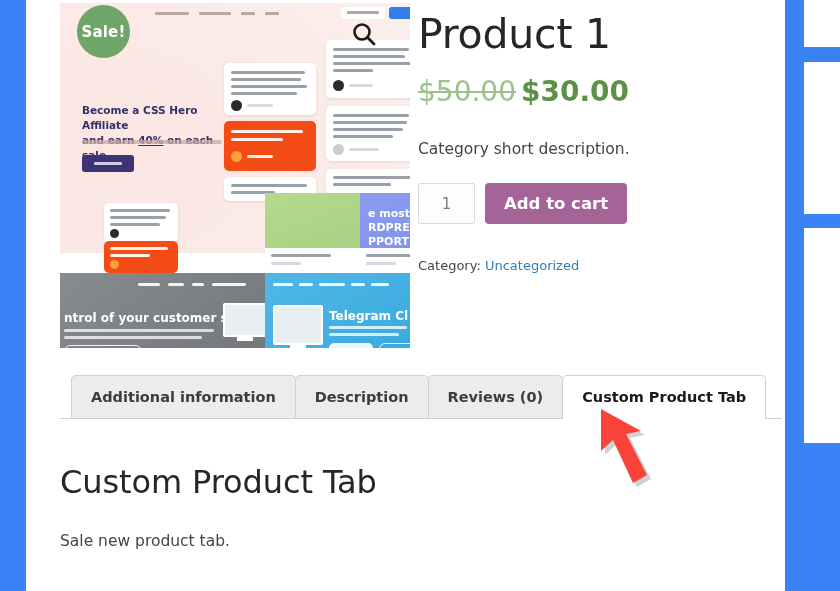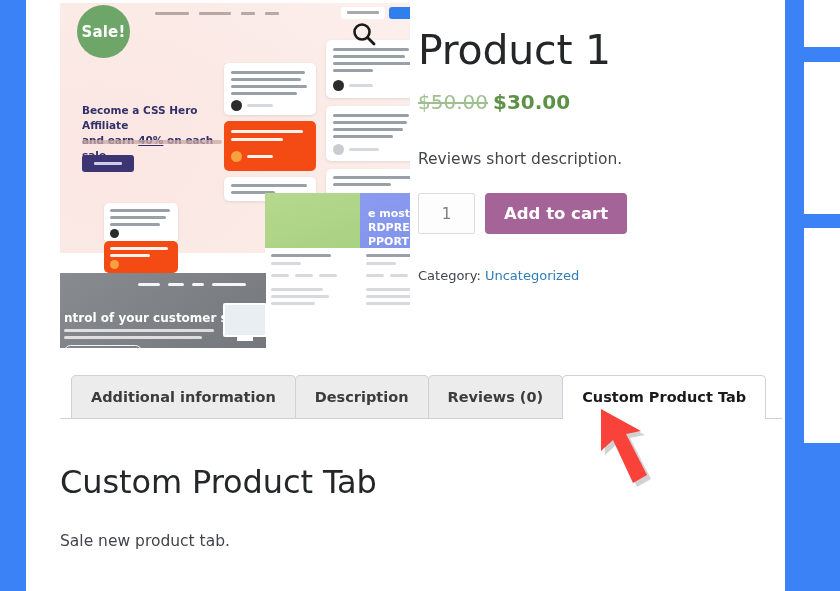--- a/index.html
+++ b/index.html
@@ -203,30 +203,30 @@
 
   
   .summary {
     position: absolute;
     left: 392px;
     top: 0;
     width: 350px;
   }
   .product-title {
     margin: 0;
-    padding: 24px 0 0 0;
+    padding: 8px 0 0 0;
     font-size: 41px;
     font-weight: normal;
     line-height: 52px;
     color: #242628;
     letter-spacing: -0.2px;
   }
   .price {
-    margin: 12px 0 0 0;
-    font-size: 20px;
+    margin: 18px 0 0 0;
+    font-size: 28px;
     line-height: 28px;
   }
   .price .old {
     color: #9fbf8f;
     text-decoration: line-through;
     font-weight: normal;
   }
   .price .new {
     color: #5c9146;
     font-weight: bold;
@@ -481,39 +481,52 @@
             <div class="ln white" style="left:160px;top:10px;width:16px;height:2.5px;"></div>
             <div class="ln white" style="left:184px;top:10px;width:12px;height:2.5px;"></div>
             <div class="ln white" style="left:204px;top:10px;width:34px;height:2.5px;"></div>
             <div class="bigtxt" style="left:56px;top:38px;font-size:12px;">ntrol of your customer su</div>
             <div class="ln white" style="left:56px;top:56px;width:150px;height:2.5px;opacity:.8;"></div>
             <div class="ln white" style="left:56px;top:63px;width:138px;height:2.5px;opacity:.8;"></div>
             <div class="pill ghost" style="left:56px;top:72px;width:76px;height:11px;"></div>
             <div class="monitor" style="left:215px;top:30px;width:40px;height:30px;"></div>
           </div>
 
+          <div class="shot shot-bot-tele">
+            <div class="ln white" style="left:8px;top:10px;width:20px;height:2.5px;"></div>
+            <div class="ln white" style="left:34px;top:10px;width:14px;height:2.5px;"></div>
+            <div class="ln white" style="left:54px;top:10px;width:26px;height:2.5px;"></div>
+            <div class="ln white" style="left:86px;top:10px;width:14px;height:2.5px;"></div>
+            <div class="ln white" style="left:106px;top:10px;width:18px;height:2.5px;"></div>
+            <div class="monitor" style="left:8px;top:32px;width:46px;height:36px;"></div>
+            <div class="bigtxt" style="left:64px;top:36px;font-size:12px;">Telegram Cl</div>
+            <div class="ln white" style="left:64px;top:53px;width:78px;height:2.5px;opacity:.85;"></div>
+            <div class="ln white" style="left:64px;top:60px;width:70px;height:2.5px;opacity:.85;"></div>
+            <div class="pill" style="left:64px;top:70px;width:44px;height:10px;"></div>
+            <div class="pill ghost" style="left:114px;top:70px;width:34px;height:10px;"></div>
+          </div>
 
           <div class="mag-icon">
             <svg width="26" height="26" viewBox="0 0 26 26">
               <circle cx="11" cy="11" r="7.5" fill="none" stroke="#1a1a1a" stroke-width="2.6"></circle>
               <line x1="16.5" y1="16.5" x2="23" y2="23" stroke="#1a1a1a" stroke-width="2.8" stroke-linecap="round"></line>
             </svg>
           </div>
 
         </div>
       </div>
 
       <div class="summary">
         <h1 class="product-title">Product 1</h1>
 
         <p class="price">
           <span class="old">$50.00</span><span class="new">$30.00</span>
         </p>
 
-        <p class="short-desc">Reviews short description.</p>
+        <p class="short-desc">Category short description.</p>
 
         <div class="cart-row">
           <input class="qty-input" type="text" value="1" style="">
           <button class="add-cart-btn">Add to cart</button>
         </div>
 
         <div class="meta">
           <span>Category:</span>
           <a href="#">Uncategorized</a>
         </div>

